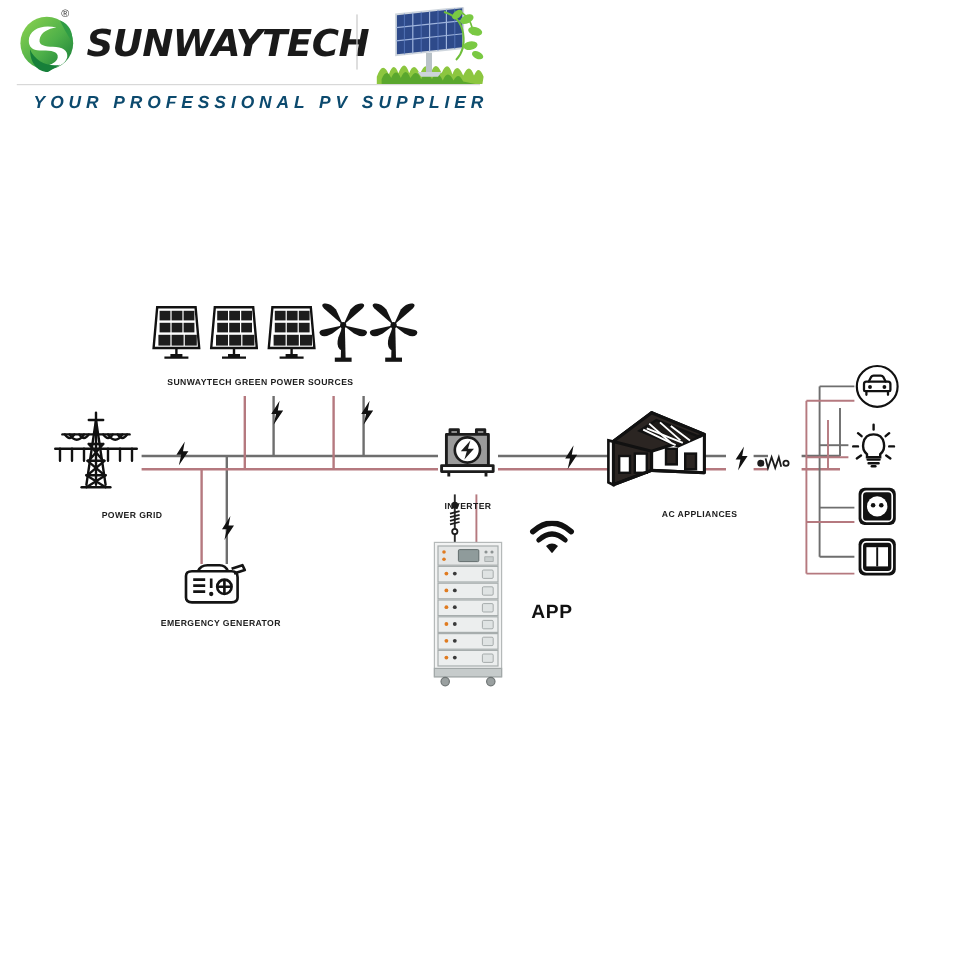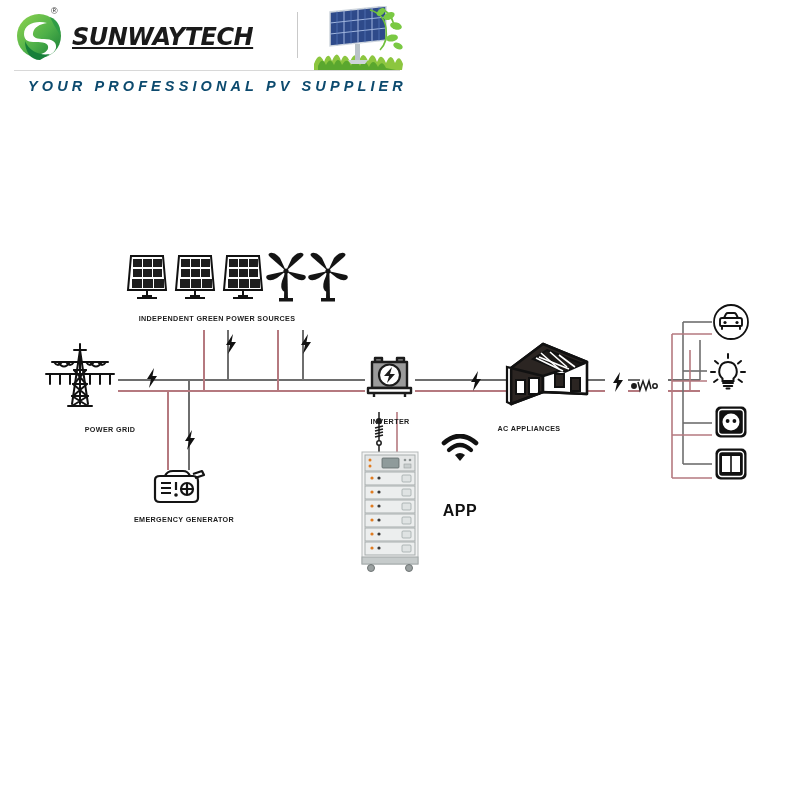--- a/index.html
+++ b/index.html
@@ -34,27 +34,26 @@
   .logo-mark {
     width: 52px;
     height: 52px;
     position: relative;
     flex: 0 0 auto;
   }
   .logo-brand-text {
     font-family: "DejaVu Sans", sans-serif;
     font-weight: bold;
     font-style: italic;
-    font-size: 24px;
+    font-size: 31px;
     letter-spacing: -0.5px;
     color: #1a1a1a;
     margin-left: 6px;
     white-space: nowrap;
     line-height: 1;
-    text-decoration: underline;
   }
   .logo-reg {
     position: absolute;
     left: 51px;
     top: 6px;
     font-size: 9px;
     color: #333;
     font-family: "Liberation Sans", sans-serif;
   }
   .logo-divider {
@@ -410,21 +409,21 @@
         <path d="M20 20 L36 6 Q39 3 36 2 Q31 1 26 7 Z"></path>
         <path d="M20 20 L2 24 Q-1 25 1 28 Q4 31 11 27 Z"></path>
         <path d="M20 20 L38 24 Q41 25 39 28 Q36 31 29 27 Z"></path>
         <path d="M20 20 L20 1 Q20 -2 23 0 Q26 3 24 10 Z" transform="rotate(180 20 20)"></path>
         <circle cx="20" cy="20" r="2.6"></circle>
         <path d="M18.6 21 L21.4 21 L22 48 L18 48 Z"></path>
         <rect x="13" y="47" width="14" height="3.5"></rect>
       </g>
     </svg>
   </div>
-  <div class="node-label" style="left:217px;top:314px;">INDEPENDENT GREEN POWER SOURCES</div>
+  <div class="node-label" style="left:217px;top:314px;">SUNWAYTECH GREEN POWER SOURCES</div>
 
   <div class="icon-box" style="left:149px;top:466px;">
     <svg width="58" height="44" viewBox="0 0 58 44">
       <g stroke="#141414" stroke-width="2.2" fill="none" stroke-linejoin="round">
         <path d="M6 14 Q6 10 11 10 L44 10 Q49 10 49 15 L49 32 Q49 36 44 36 L11 36 Q6 36 6 32 Z"></path>
         <path d="M16 10 Q18 5 24 5 L34 5 Q39 5 41 10"></path>
         <path d="M44 8 L53 5 L55 9 L46 12"></path>
         <circle cx="38" cy="23" r="6"></circle>
         <path d="M38 17 L38 29 M32 23 L44 23"></path>
         <path d="M12 17 L22 17 M12 22 L22 22 M12 27 L22 27"></path>
@@ -536,21 +535,21 @@
         <path d="M44 14 L80 28 L62 36 L30 23 Z" fill="#1d1a18" stroke="#111" stroke-width="2"></path>
         <g stroke="#fff" stroke-width="1.6" fill="none">
           <path d="M38 17 L56 33 M47 16 L64 31 M56 19 L72 31"></path>
           <path d="M36 21 L66 33 M33 22 L60 35"></path>
         </g>
       </g>
 
       <path d="M8 68 L40 56 L84 58" fill="none" stroke="#111" stroke-width="2.6"></path>
     </svg>
   </div>
-  <div class="node-label" style="left:529px;top:424px;">AC APPLIANCES</div>
+  <div class="node-label" style="left:583px;top:424px;">AC APPLIANCES</div>
 
   <div class="icon-box" style="left:712px;top:303px;">
     <svg width="38" height="38" viewBox="0 0 38 38">
       <circle cx="19" cy="19" r="17" fill="none" stroke="#111" stroke-width="1.8"></circle>
       <g fill="none" stroke="#111" stroke-width="1.9" stroke-linecap="round" stroke-linejoin="round">
         <path d="M8 22 L8 17 Q8 15 10 15 L12 15 L14 11 Q14.6 10 16 10 L22 10 Q23.4 10 24 11 L26 15 L28 15 Q30 15 30 17 L30 22 Q30 23 29 23 L9 23 Q8 23 8 22 Z"></path>
         <path d="M12 15 L26 15"></path>
         <path d="M10 23 L10 26 M28 23 L28 26"></path>
       </g>
       <circle cx="13" cy="19.5" r="1.6" fill="#111"></circle>

